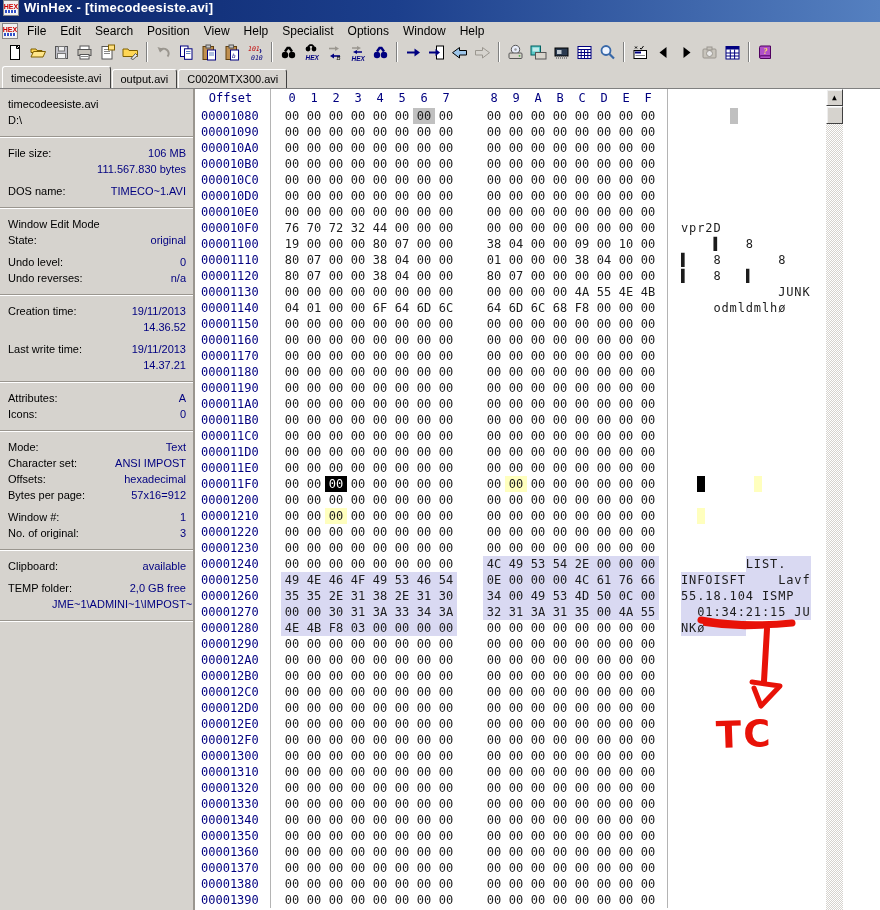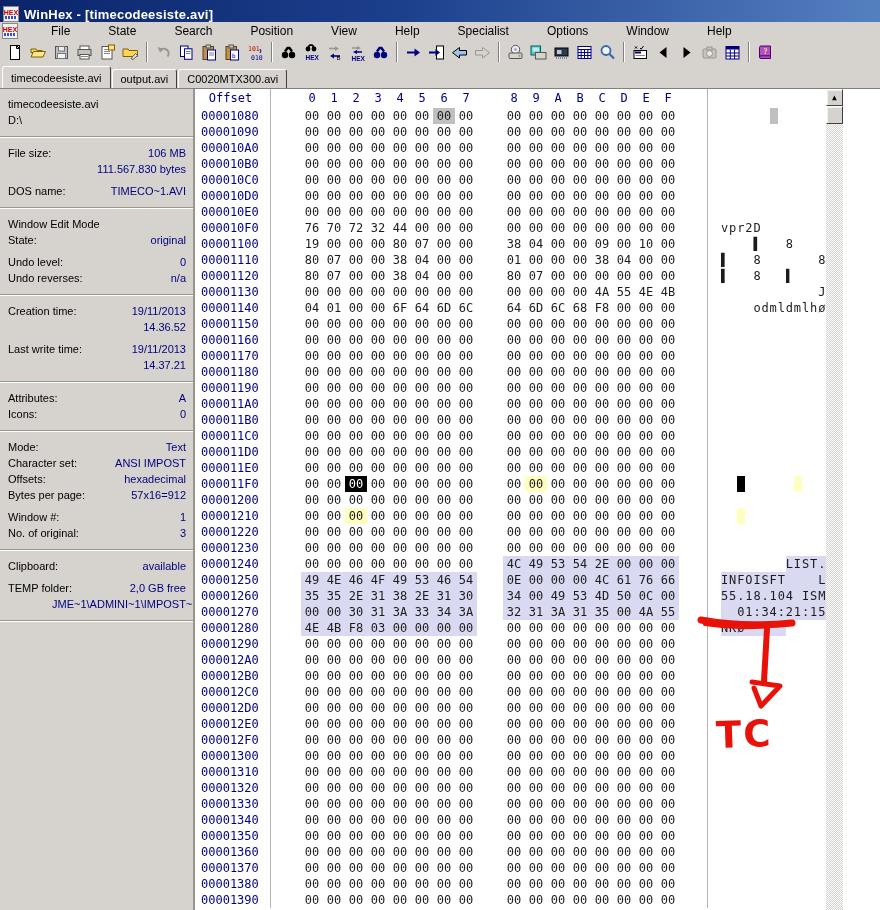--- a/index.html
+++ b/index.html
@@ -2,36 +2,36 @@
 <html><head>
 <meta charset="utf-8">
 <style>
   * { margin:0; padding:0; box-sizing:border-box; }
   html,body { width:880px; height:910px; overflow:hidden; }
   body { font-family:"Liberation Sans", sans-serif; background:#ffffff; position:relative; }
   .window { width:880px; height:910px; position:relative; background:#fff; }
 
   
   .titlebar { height:22px; background:linear-gradient(90deg,#0a246a 0%,#1c3f8c 45%,#5580c0 100%);
-    display:flex; align-items:flex-end; padding-left:3px; }
+    display:flex; align-items:flex-start; padding-left:3px; }
   .titlebar .apptitle { color:#fff; font-weight:bold; font-size:13px; margin-left:5px; letter-spacing:.2px; }
   .hexlogo { width:16px; height:16px; background:#f0f0f0; border:1px solid #888; display:flex;
     flex-direction:column; align-items:center; justify-content:center; flex:0 0 auto; }
   .hexlogo .hx { color:#cc0000; font-size:7px; font-weight:bold; line-height:7px; font-family:"Liberation Sans",sans-serif; }
   .hexlogo .bar { width:12px; height:3px; background:repeating-linear-gradient(90deg,#3050c8 0 2px,#fff 2px 3px); }
 
   
   .menubar { height:18px; background:#d6d3ce; display:flex; align-items:center; padding-left:2px;
     border-bottom:1px solid #d6d3ce; }
-  .menubar .menu-item { font-size:12px; color:#000; padding:1px 7px; cursor:default;margin-left:24px; }
+  .menubar .menu-item { font-size:12px; color:#000; padding:1px 7px; cursor:default; }
   .menubar .hexlogo { margin-right:2px; }
 
   
   .toolbar { height:24px; background:#d6d3ce; display:flex; align-items:center; padding-left:4px; }
-  .tbtn { width:23px; height:22px; display:flex; align-items:center; justify-content:center; }
+  .tbtn { width:23px; height:22px; display:flex; align-items:center; justify-content:center;font-style:italic; }
   .tbtn svg { width:17px; height:17px; }
   .tsep { width:2px; height:20px; margin:0 4px; border-left:1px solid #808080; border-right:1px solid #ffffff; }
 
   
   .tabbar { height:24px; background:#d6d3ce; display:flex; align-items:flex-end; padding-left:2px; }
   .tab { font-size:11px; color:#000; background:#d6d3ce; padding:3px 8px 3px 8px; margin-right:1px;
     border:1px solid #404040; border-bottom:none; border-top-color:#fff; border-left-color:#fff;
     border-radius:3px 3px 0 0; height:19px; }
   .tab.active { height:22px; padding-top:5px; position:relative; z-index:2; }
 
@@ -45,21 +45,21 @@
   .srow { height:16px; line-height:16px; display:flex; justify-content:space-between; white-space:nowrap; }
   .srow .lab { color:#000; }
   .srow .val { color:#000080; margin-left:auto; text-align:left; }
   .srow.gap { height:6px; }
   .srow .path { color:#000080;margin-left:44px; }
 
   
   .hexpanel { flex:1; display:flex; background:#fff; font-family:"DejaVu Sans Mono", monospace;
     font-size:12px; color:#1c1c1c; overflow:hidden; }
   .hexcontent { width:631px; overflow:hidden; padding-left:6px; }
-  .hex-row { height:16px; line-height:16px; display:flex; white-space:pre;gap:20px; }
+  .hex-row { height:16px; line-height:16px; display:flex; white-space:pre; }
   .hex-head { height:19px; line-height:19px; color:#000080; }
   .hex-head .off { color:#000080; text-align:center; padding-right:10px; }
   .off { width:70px; text-align:right; padding-right:18px; color:#000080; border-right:1px solid #b4b4b4; flex:0 0 auto; }
   .bytes { display:flex; padding-left:10px; flex:0 0 auto; }
   .byte { width:22px; text-align:center; }
   .byte.g2 { margin-left:26px; }
   .asc { display:flex; border-left:1px solid #b4b4b4; margin-left:8px; padding-left:13px; flex:0 0 auto; }
   .asc span { width:8.1px; display:inline-block; overflow:hidden; }
   .m-g { background:#c0c0c0; }
   .m-k { background:#000; color:#fff; }
@@ -91,21 +91,21 @@
     <span class="apptitle">WinHex - [timecodeesiste.avi]</span>
   </div>
 
   <div class="menubar">
     <span class="hexlogo">
       <span class="hx">HEX</span>
         <span class="bar"></span>
     </span>
 
   <span class="menu-item">File</span>
-      <span class="menu-item">State</span>
+      <span class="menu-item">Edit</span>
       <span class="menu-item">Search</span>
       <span class="menu-item">Position</span>
       <span class="menu-item">View</span>
       <span class="menu-item">Help</span>
       <span class="menu-item">Specialist</span>
       <span class="menu-item">Options</span>
       <span class="menu-item">Window</span>
       <span class="menu-item">Help</span>
     </div>
 

